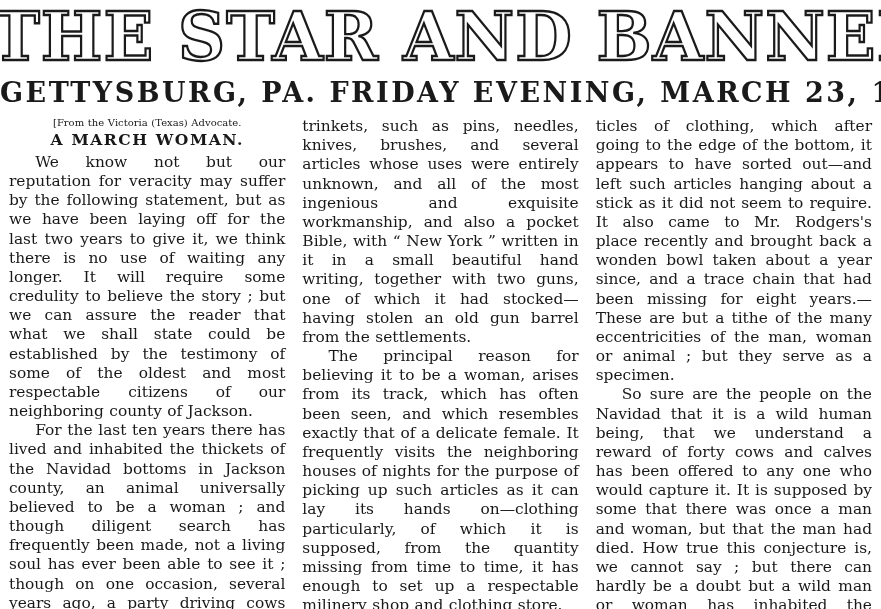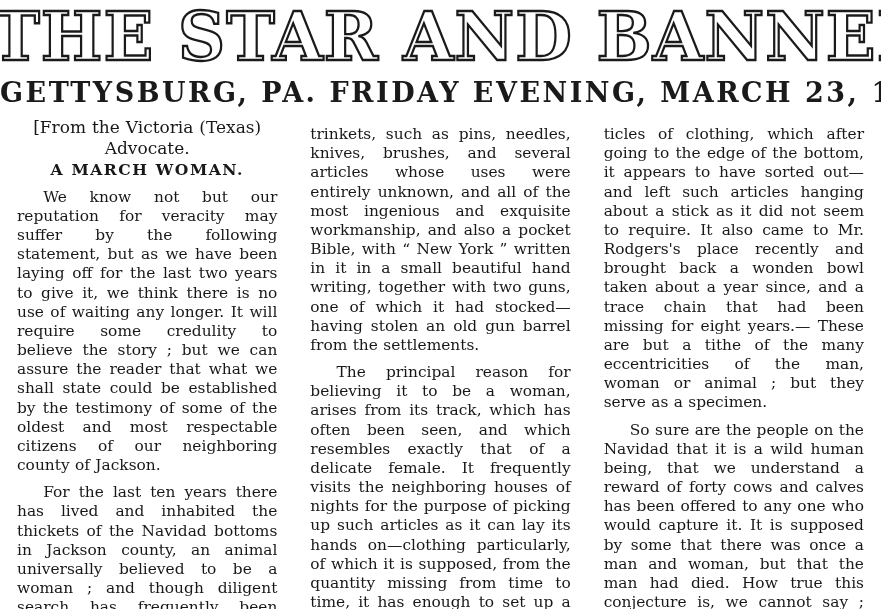--- a/index.html
+++ b/index.html
@@ -51,32 +51,32 @@
   .col {
     flex: 1 1 0;
     text-align: justify;
     font-size: 15.4px;
     line-height: 1.245;
     word-spacing: 0.5px;
     color: #181818;
   }
   .source-line {
     text-align: center;
-    font-size: 17px;
+    font-size: 10px;
     margin: 0 0 1px 0;
   }
   .headline {
     text-align: center;
     font-size: 15.6px;
     font-weight: 700;
     letter-spacing: 1.5px;
     margin: 1px 0 3px 0;
   }
   .para {
-    margin: 8px;
+    margin: 0;
     text-indent: 1.7em;
   }
   .para.cont {
     text-indent: 0;
   }
   .para.runs-over {
     text-align-last: justify;
   }
 </style>
 </head>

